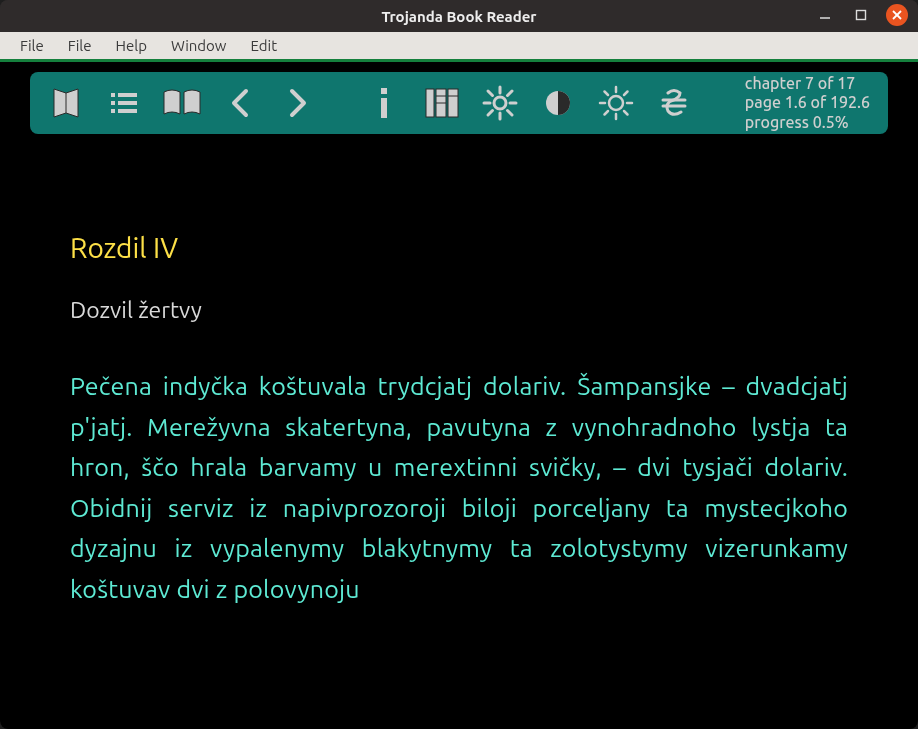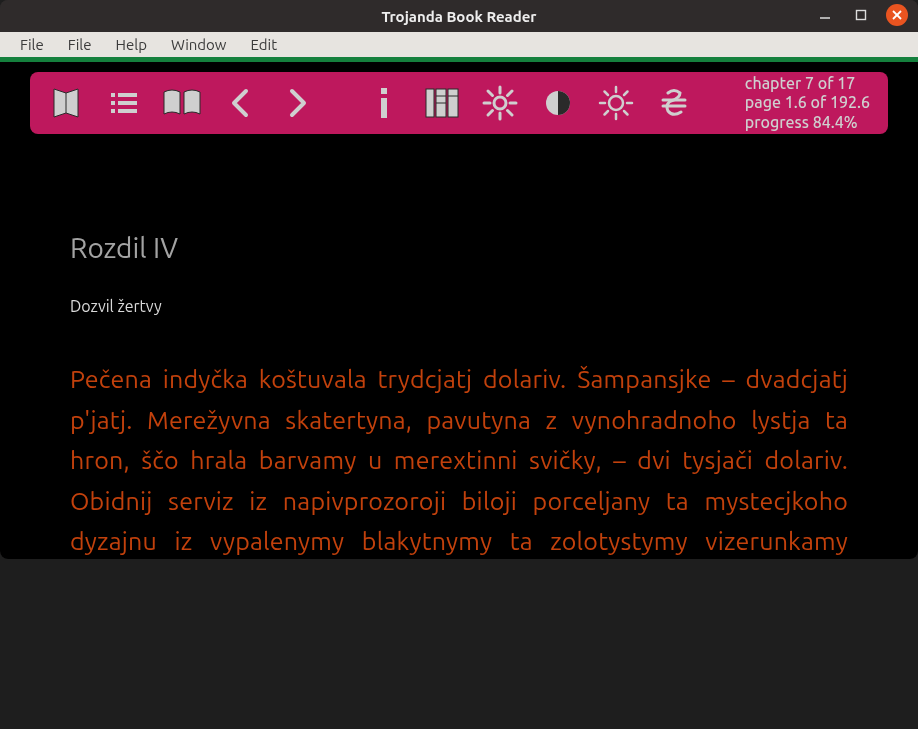--- a/index.html
+++ b/index.html
@@ -1,20 +1,20 @@
 <!DOCTYPE html>
 <html><head>
 <meta charset="utf-8">
 <style>
   * { box-sizing: border-box; margin: 0; padding: 0; }
   html, body { width: 918px; height: 729px; overflow: hidden; font-family: "Ubuntu", "Segoe UI", sans-serif; background: #1e1e1e; }
   
   .window {
     width: 918px;
-    height: 559px;
+    height: 729px;
     background: #2d2a2a;
     border-radius: 8px;
     overflow: hidden;
     display: flex;
     flex-direction: column;
   }
   
   .titlebar {
     height: 32px;
     background: #2f2b2b;
@@ -47,33 +47,33 @@
   
   .menubar {
     height: 30px;
     background: #e7e4e0;
     display: flex;
     align-items: center;
     padding: 0 10px;
     gap: 4px;
     color: #3b3b3b;
     font-size: 15px;
-    border-bottom: 5px solid #15803d;
+    border-bottom: 3px solid #15803d;
   }
   .menubar .menu-item {
     padding: 4px 10px;
     border-radius: 3px;
   }
   
   .toolbar-wrap {
     background: #000;
     padding: 10px 30px 8px 30px;
   }
   .toolbar {
-    background: #be185d;
+    background: #0f766e;
     border-radius: 8px;
     height: 62px;
     display: flex;
     align-items: center;
     padding: 0 14px;
     gap: 14px;
   }
   .tool-btn {
     width: 44px; height: 44px;
     display: flex; align-items: center; justify-content: center;
@@ -96,33 +96,33 @@
     background: #000;
     color: #e8e8e8;
     padding: 40px 70px 0 70px;
     overflow: hidden;
   }
   .reader .chapter-num {
     font-size: 28px;
     font-weight: 400;
     margin-top: 50px;
     margin-bottom: 34px;
-    color: #a3a3a3;
+    color: #fde047;
   }
   .reader .chapter-title {
-    font-size: 16px;
+    font-size: 23px;
     font-weight: 400;
     margin-bottom: 44px;
     color: #d9d9d9;
   }
   .reader .body-text {
     font-size: 25px;
     line-height: 1.62;
     text-align: justify;
-    color: #c2410c;
+    color: #5eead4;
     letter-spacing: 0.2px;
   }
 </style>
 </head>
 <body>
 
 <div class="window">
 
   <div class="titlebar">
     <span>Trojanda Book Reader</span>
@@ -259,21 +259,21 @@
         <svg width="30" height="32" viewBox="0 0 30 32">
           <path d="M9 6 Q15 1 21 6 Q21 11 12 14 Q6 17 9 24 Q14 30 22 25" fill="none" stroke="#cfcfcf" stroke-width="3" stroke-linecap="round"></path>
           <line x1="4" y1="13" x2="26" y2="13" stroke="#cfcfcf" stroke-width="3" stroke-linecap="round"></line>
           <line x1="4" y1="19" x2="26" y2="19" stroke="#cfcfcf" stroke-width="3" stroke-linecap="round"></line>
         </svg>
       </div>
 
       <div class="status">
         <div>chapter 7 of 17</div>
         <div>page 1.6 of 192.6</div>
-        <div>progress 84.4%</div>
+        <div>progress 0.5%</div>
       </div>
 
     </div>
   </div>
 
   <div class="reader">
     <div class="chapter-num">Rozdil IV</div>
     <div class="chapter-title">Dozvil žertvy</div>
     <div class="body-text">Pečena indyčka koštuvala trydcjatj dolariv. Šampansjke – dvadcjatj p'jatj. Merežyvna skatertyna, pavutyna z vynohradnoho lystja ta hron, ščo hrala barvamy u merextinni svičky, – dvi tysjači dolariv. Obidnij serviz iz napivprozoroji biloji porceljany ta mystecjkoho dyzajnu iz vypalenymy blakytnymy ta zolotystymy vizerunkamy koštuvav dvi z polovynoju</div>
   </div>

